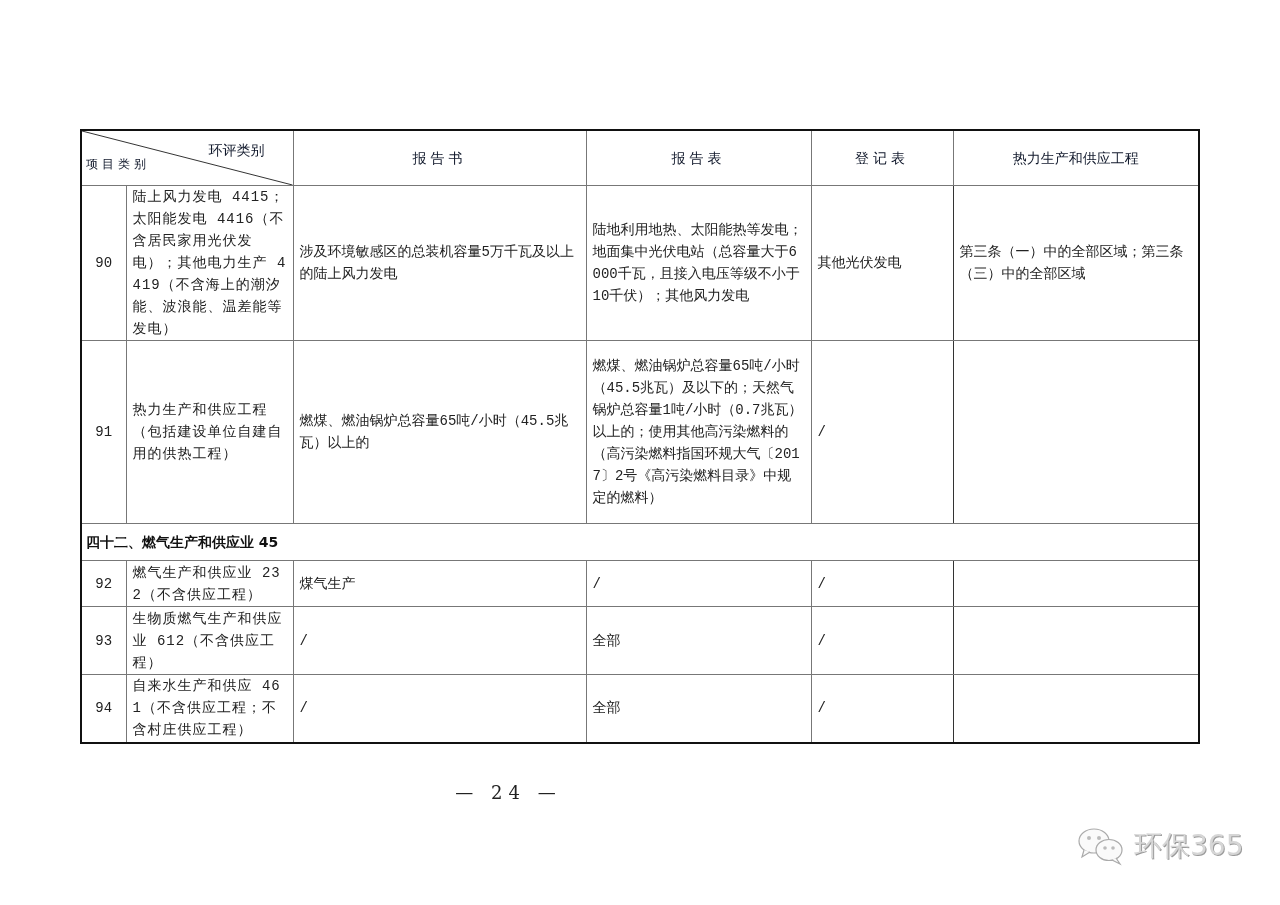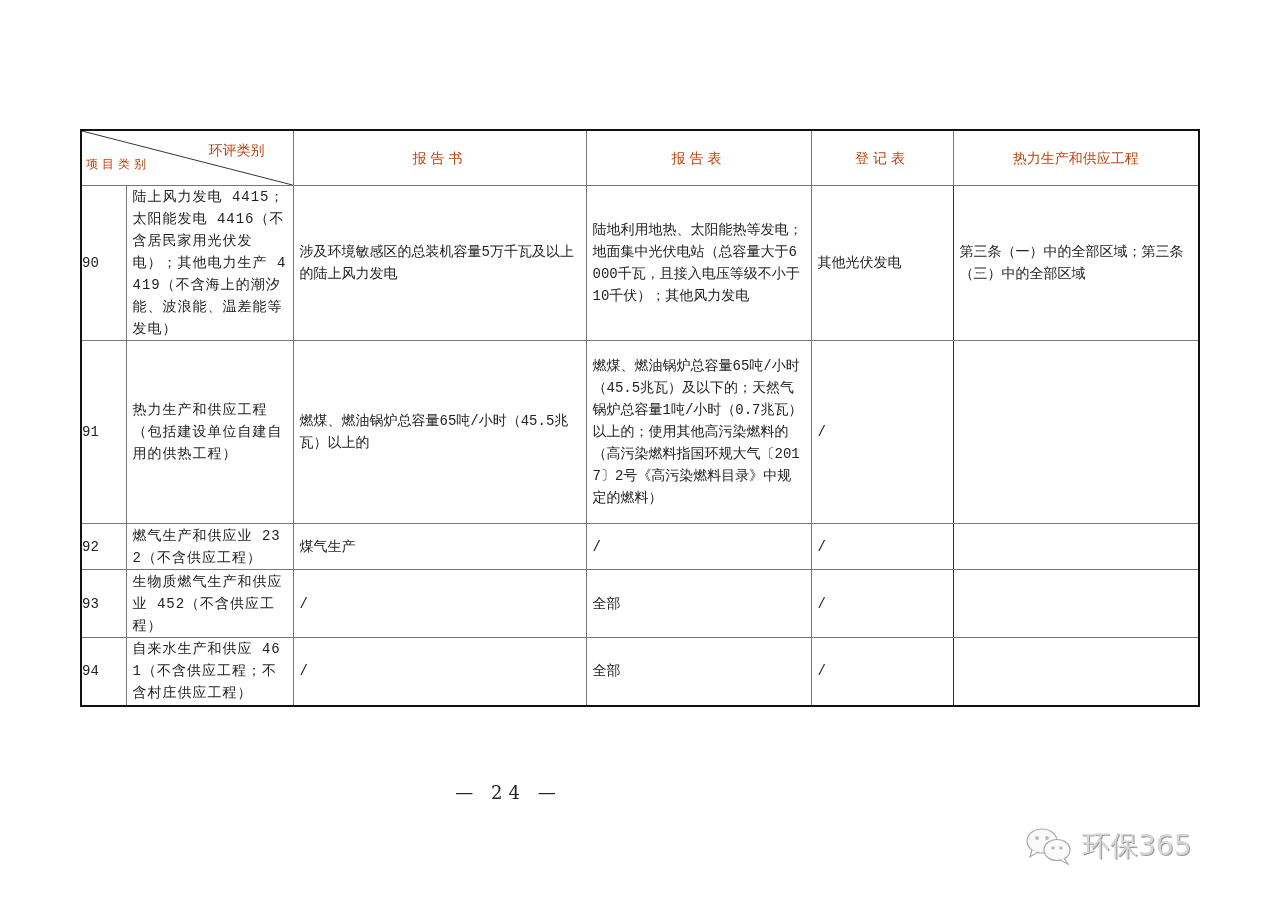--- a/index.html
+++ b/index.html
@@ -17,29 +17,29 @@
     border: 1px solid #777;
     padding: 0 6px;
     font-size: 14px;
     line-height: 22px;
     vertical-align: middle;
     font-weight: normal;
     text-align: left;
     word-break: break-all;
     font-family: Liberation Mono, monospace;
   }
-  .page-table th { font-family: "DejaVu Sans", "Liberation Sans", sans-serif; text-align: center; letter-spacing: 4px; color: #c2410c; }
+  .page-table th { font-family: "DejaVu Sans", "Liberation Sans", sans-serif; text-align: center; letter-spacing: 4px; color: #0f172a; }
   .page-table th.sens { letter-spacing: 0; }
   .col-num { width: 45px; }
   .col-item { width: 167px; }
   .col-book { width: 293px; }
   .col-table { width: 225px; }
   .col-reg { width: 142px; }
   .col-sens { width: auto; }
-  td.num { text-align: left; padding: 0; }
+  td.num { text-align: center; padding: 0; }
   td.item { border-left: 1.5px solid #222; letter-spacing: 1px; }
   td.reg { border-right: 1.5px solid #333; }
   .diag-cell { position: relative; height: 54px; padding: 0 !important; }
   .diag-cell svg { position: absolute; left: 0; top: 0; width: 100%; height: 100%; }
   .diag-top { position: absolute; right: 28px; top: 8px; font-family: "DejaVu Sans", "Liberation Sans", sans-serif; font-size: 14px; letter-spacing: 0; }
   .diag-bottom { position: absolute; left: 4px; bottom: 10px; font-family: Liberation Serif, serif; font-size: 12px; }
   tr.section td {
     font-family: "DejaVu Sans", "Liberation Sans", sans-serif;
     font-weight: bold; font-size: 14px; height: 36px; color: #111;
     padding-left: 4px;
@@ -48,21 +48,21 @@
   .h-90 { height: 144px; }
   .h-91 { height: 183px; }
   .h-92 { height: 46px; margin-left: 18px; }
   .h-93 { height: 68px; }
   .h-94 { height: 68px; }
   .page-number {
     position: absolute; left: 0; width: 1017px; top: 782px; text-align: center;
     font-size: 18px; color: #222; letter-spacing: 6px;
   }
   .watermark {
-    position: absolute; left: 1024px; top: 826px; display: flex; align-items: center;
+    position: absolute; left: 1076px; top: 826px; display: flex; align-items: center;
     color: #cfcfcf;
   }
   .watermark .wm-text {
     font-family: "DejaVu Sans", "Liberation Sans", sans-serif;
     font-size: 28px; color: #d6d6d6;
     text-shadow: 1px 1px 0 #9a9a9a;
     margin-left: 6px;
   }
 </style>
 </head>
@@ -103,33 +103,36 @@
 
   <tr class="h-91">
     <td class="num">91</td>
     <td class="item">热力生产和供应工程（包括建设单位自建自用的供热工程）</td>
     <td>燃煤、燃油锅炉总容量65吨/小时（45.5兆瓦）以上的</td>
     <td>燃煤、燃油锅炉总容量65吨/小时（45.5兆瓦）及以下的；天然气锅炉总容量1吨/小时（0.7兆瓦）以上的；使用其他高污染燃料的（高污染燃料指国环规大气〔2017〕2号《高污染燃料目录》中规定的燃料）</td>
     <td class="reg">/</td>
     <td></td>
   </tr>
 
+  <tr class="section">
+    <td colspan="6">四十二、燃气生产和供应业 45</td>
+  </tr>
 
   <tr class="h-92">
     <td class="num">92</td>
     <td class="item">燃气生产和供应业 232（不含供应工程）</td>
     <td>煤气生产</td>
     <td>/</td>
     <td class="reg">/</td>
     <td></td>
   </tr>
 
   <tr class="h-93">
     <td class="num">93</td>
-    <td class="item">生物质燃气生产和供应业 452（不含供应工程）</td>
+    <td class="item">生物质燃气生产和供应业 612（不含供应工程）</td>
     <td>/</td>
     <td>全部</td>
     <td class="reg">/</td>
     <td></td>
   </tr>
 
 
   <tr class="h-94">
     <td class="num">94</td>
     <td class="item">自来水生产和供应 461（不含供应工程；不含村庄供应工程）</td>

